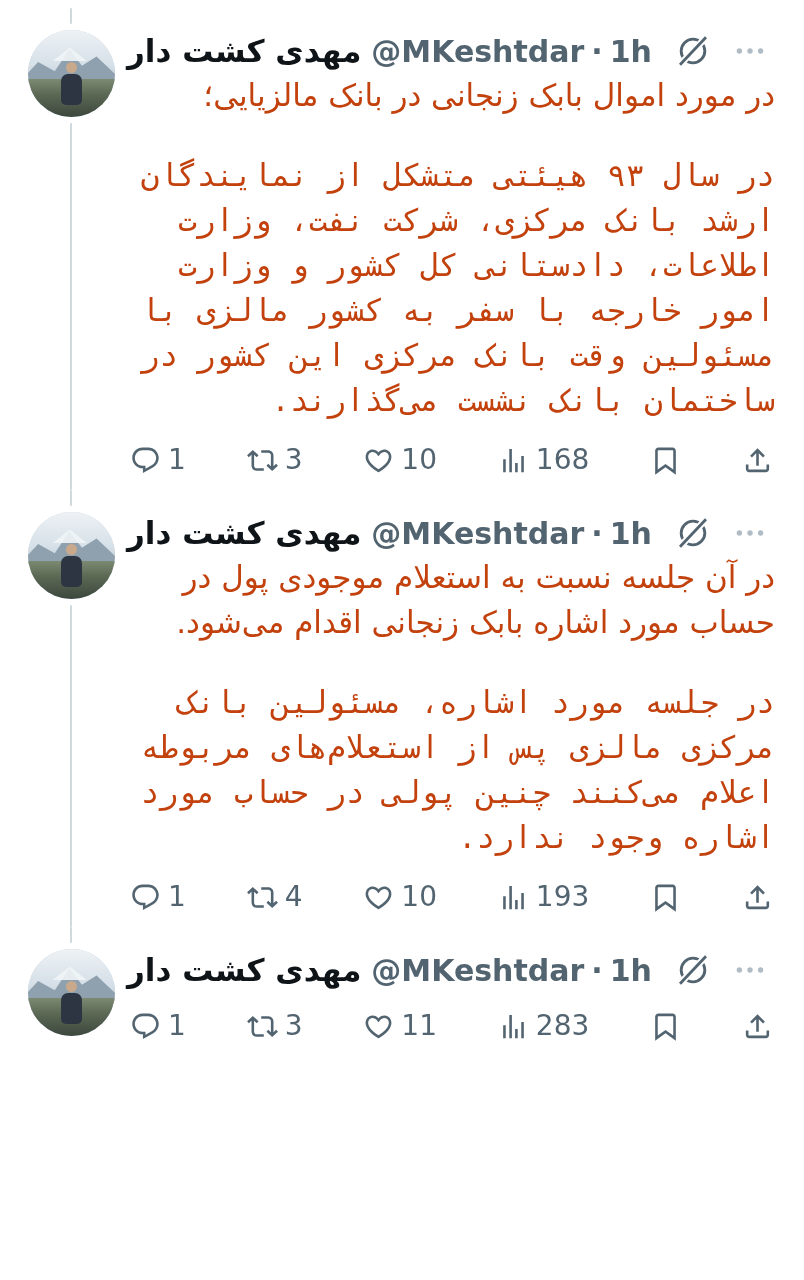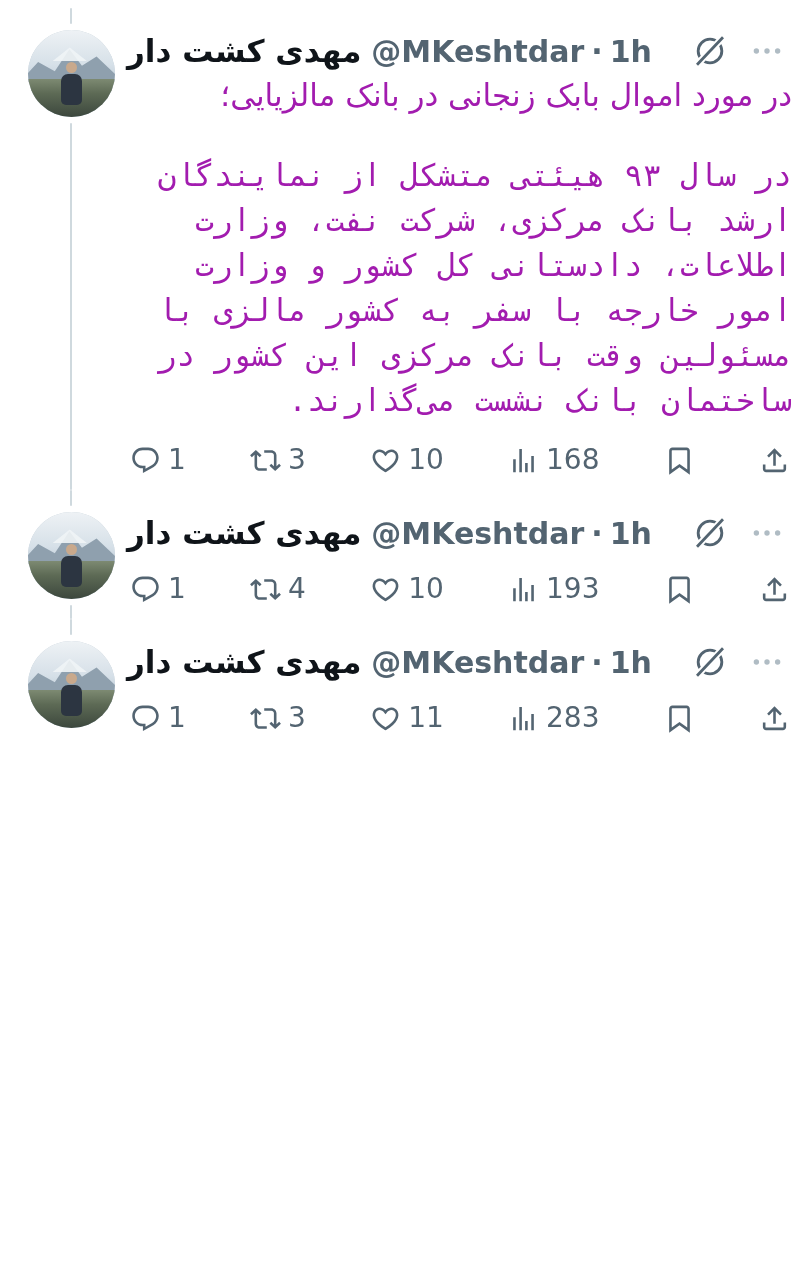--- a/index.html
+++ b/index.html
@@ -4,21 +4,21 @@
 <style>
   * { box-sizing: border-box; }
   html, body {
     margin: 0; padding: 0;
     width: 804px; height: 1280px;
     background: #ffffff;
     overflow: hidden;
     font-family: "DejaVu Sans", sans-serif;
     -webkit-font-smoothing: antialiased;
   }
-  .tweet { display: flex; position: relative; padding: 22px 12px 8px 28px; background:#fff; }
+  .tweet { display: flex; position: relative; padding: 22px 29px 8px 28px; background:#fff; }
   .tweet.first { padding-top: 30px; }
 
   
   .thread-line { position: absolute; left: 70px; width: 2px; background: #cfd9de; border-radius: 1px; }
   .tweet.first .line-above { top: 8px; height: 16px; }
   .tweet.mid .line-above, .tweet.last .line-above { top: 0; height: 16px; }
   .tweet.first .line-below { top: 123px; bottom: 0; }
   .tweet.mid .line-below { top: 115px; bottom: 0; }
 
   .gutter { width: 99px; flex: none; position: relative; }
@@ -44,21 +44,21 @@
   .tweet-header { display: flex; align-items: center; height: 42px; }
   .name { font-weight: 700; font-size: 31px; color: #0f1419; direction: rtl; white-space: nowrap; }
   .handle-group { display: flex; align-items: center; margin-left: 10px; color: #536471; font-size: 30px; white-space: nowrap; }
   .handle-group span { margin-right: 7px; font-weight: bold; }
   .spacer { flex: 1; }
   .icon-btn { display: inline-flex; align-items: center; justify-content: center; background: none; border: none; padding: 0; cursor: pointer; }
   .grok svg { width: 40px; height: 40px; }
   .more { margin-left: 20px; margin-right: 8px; }
   .more svg { width: 34px; height: 34px; }
 
-  .body { direction: rtl; text-align: right; font-size: 31px; line-height: 45px; color: #a21caf; margin-top: 1px; }
+  .body { direction: rtl; text-align: right; font-size: 31px; line-height: 45px; color: #c2410c; margin-top: 1px; }
   .body p { margin: 0; }
   .body p + p { margin-top: 37px; font-family: Liberation Mono, monospace; }
 
   .actions { display: flex; justify-content: space-between; align-items: center; margin-top: 13px; height: 44px; padding: 0 2px 0 3px; color: #536471; }
   .action { display: inline-flex; align-items: center; gap: 7px; background: none; border: none; padding: 0; color: #536471; cursor: pointer; font-family: inherit; }
   .action svg { width: 31px; height: 31px; flex: none; }
   .action .count { font-size: 28px; color: #536471; line-height: 1; }
 </style>
 </head>
 <body>
@@ -202,20 +202,24 @@
           <svg viewBox="0 0 24 24">
             <use href="#i-grok"></use>
           </svg>
         </button>
       <button class="icon-btn more">
           <svg viewBox="0 0 24 24">
             <use href="#i-more"></use>
           </svg>
         </button>
     </header>
+    <div class="body">
+      <p>در آن جلسه نسبت به استعلام موجودی پول در حساب مورد اشاره بابک زنجانی اقدام می‌شود.</p>
+      <p>در جلسه مورد اشاره، مسئولین بانک مرکزی مالزی پس از استعلام‌های مربوطه اعلام می‌کنند چنین پولی در حساب مورد اشاره وجود ندارد.</p>
+    </div>
     <div class="actions">
       <button class="action">
           <svg viewBox="0 0 24 24">
             <use href="#i-reply"></use>
           </svg>
           <span class="count">1</span>
         </button>
       <button class="action">
           <svg viewBox="0 0 24 24">
             <use href="#i-repost"></use>

